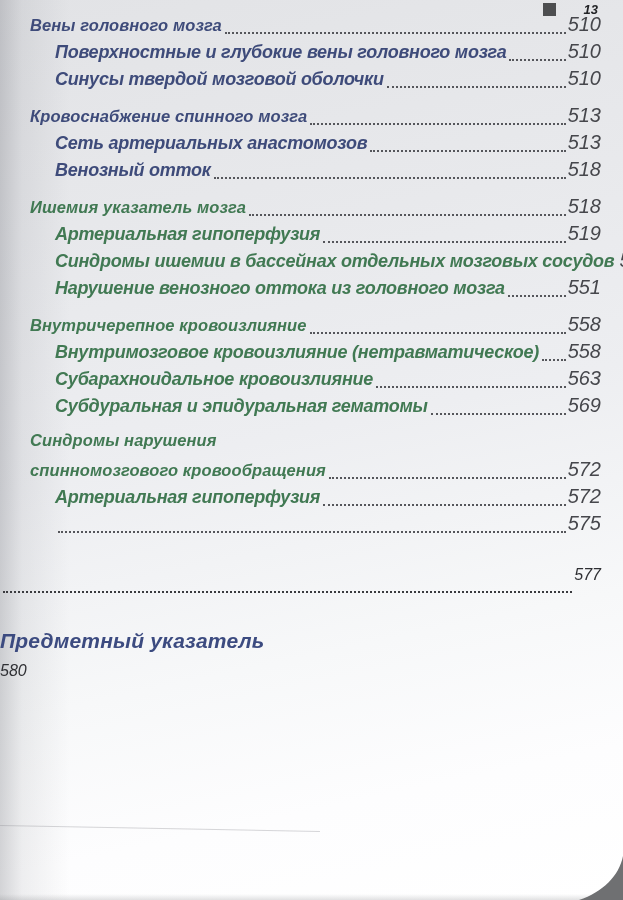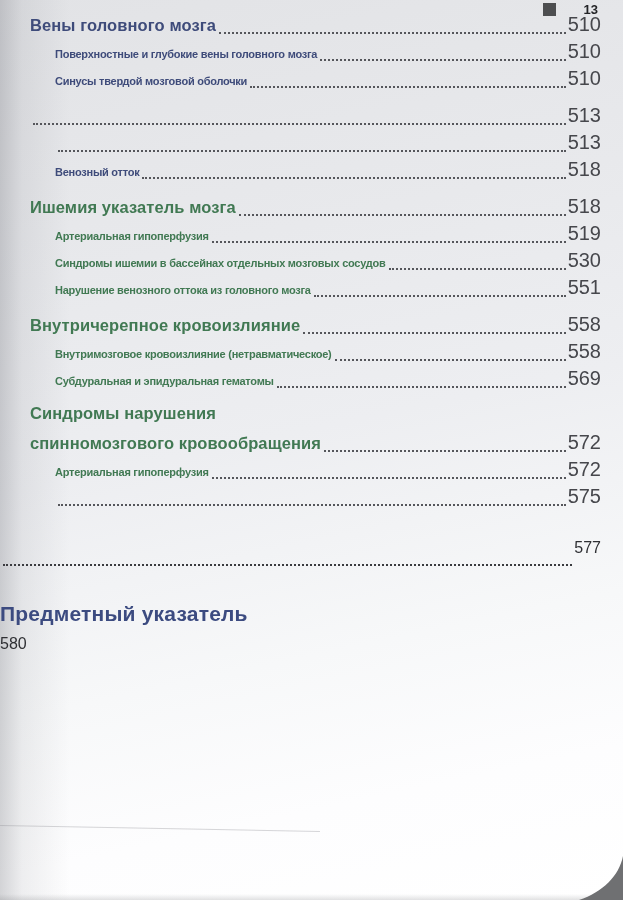--- a/index.html
+++ b/index.html
@@ -2,20 +2,21 @@
 <html><head>
 <meta charset="utf-8">
 <style>
   html,body{margin:0;padding:0;background:#fff;}
   .page{
     position:relative;
     width:623px;height:900px;
     overflow:hidden;
     font-family:"Liberation Sans",sans-serif;
     background:linear-gradient(168deg,#e2e3e6 0%,#e8e9ec 28%,#edeef1 48%,#f7f8f9 70%,#fdfdfe 85%,#ffffff 100%);
+    font-style:italic;
   }
   .left-shadow{
     position:absolute;top:0;bottom:0;left:0;width:70px;
     background:linear-gradient(to right,rgba(100,102,110,.28),rgba(100,102,110,.10) 22px,rgba(100,102,110,0) 100%);
     pointer-events:none;
   }
   .bottom-shadow{
     position:absolute;left:0;right:0;bottom:0;height:6px;
     background:linear-gradient(to top,rgba(120,122,126,.22),rgba(120,122,126,0));
     pointer-events:none;
@@ -34,21 +35,21 @@
   .hdr .pagenum{font-size:13px;font-weight:700;color:#232427;line-height:13px;}
 
   .toc{position:absolute;top:13px;left:0;right:0;padding:0 22px 0 30px;}
   .section{margin-bottom:10px;}
   .sec-navy{--c:#3e4b7a;}
   .sec-green{--c:#417953;}
   .row{display:flex;align-items:baseline;height:27px;}
   .row .label{color:var(--c);white-space:nowrap;}
   .row.h1 .label{font-size:16.5px;font-weight:700;letter-spacing:.1px;}
   .row.h2{padding-left:25px;}
-  .row.h2 .label{font-size:11px;font-weight:700;letter-spacing:-.25px;}
+  .row.h2 .label{font-size:18px;font-weight:700;letter-spacing:-.25px;}
   .dots{
     flex:1;align-self:flex-end;
     border-bottom:2px dotted #55565b;
     margin:0 2px 6px 3px;
   }
   .pg{font-size:20px;color:#46474c;white-space:nowrap;}
 
   .chapters{margin-top:27px;}
   .row.ch{height:34px;}
   .row.ch .label{font-size:21px;font-weight:700;color:#3c4b80;letter-spacing:.2px;}
@@ -87,24 +88,26 @@
       </div>
       <div class="row h2">
         <span class="label">Синусы твердой мозговой оболочки</span>
         <span class="dots"></span>
         <span class="pg">510</span>
       </div>
     </div>
 
     <div class="section sec-navy">
       <div class="row h1">
+        <span class="label">Кровоснабжение спинного мозга</span>
         <span class="dots"></span>
         <span class="pg">513</span>
       </div>
       <div class="row h2">
+        <span class="label">Сеть артериальных анастомозов</span>
         <span class="dots"></span>
         <span class="pg">513</span>
       </div>
       <div class="row h2">
         <span class="label">Венозный отток</span>
         <span class="dots"></span>
         <span class="pg">518</span>
       </div>
     </div>
 
@@ -134,20 +137,25 @@
     <div class="section sec-green">
       <div class="row h1">
         <span class="label">Внутричерепное кровоизлияние</span>
         <span class="dots"></span>
         <span class="pg">558</span>
       </div>
       <div class="row h2">
         <span class="label">Внутримозговое кровоизлияние (нетравматическое)</span>
         <span class="dots"></span>
         <span class="pg">558</span>
+      </div>
+      <div class="row h2">
+        <span class="label">Субарахноидальное кровоизлияние</span>
+        <span class="dots"></span>
+        <span class="pg">563</span>
       </div>
       <div class="row h2">
         <span class="label">Субдуральная и эпидуральная гематомы</span>
         <span class="dots"></span>
         <span class="pg">569</span>
       </div>
     </div>
 
     <div class="section sec-green">
       <div class="row h1">

